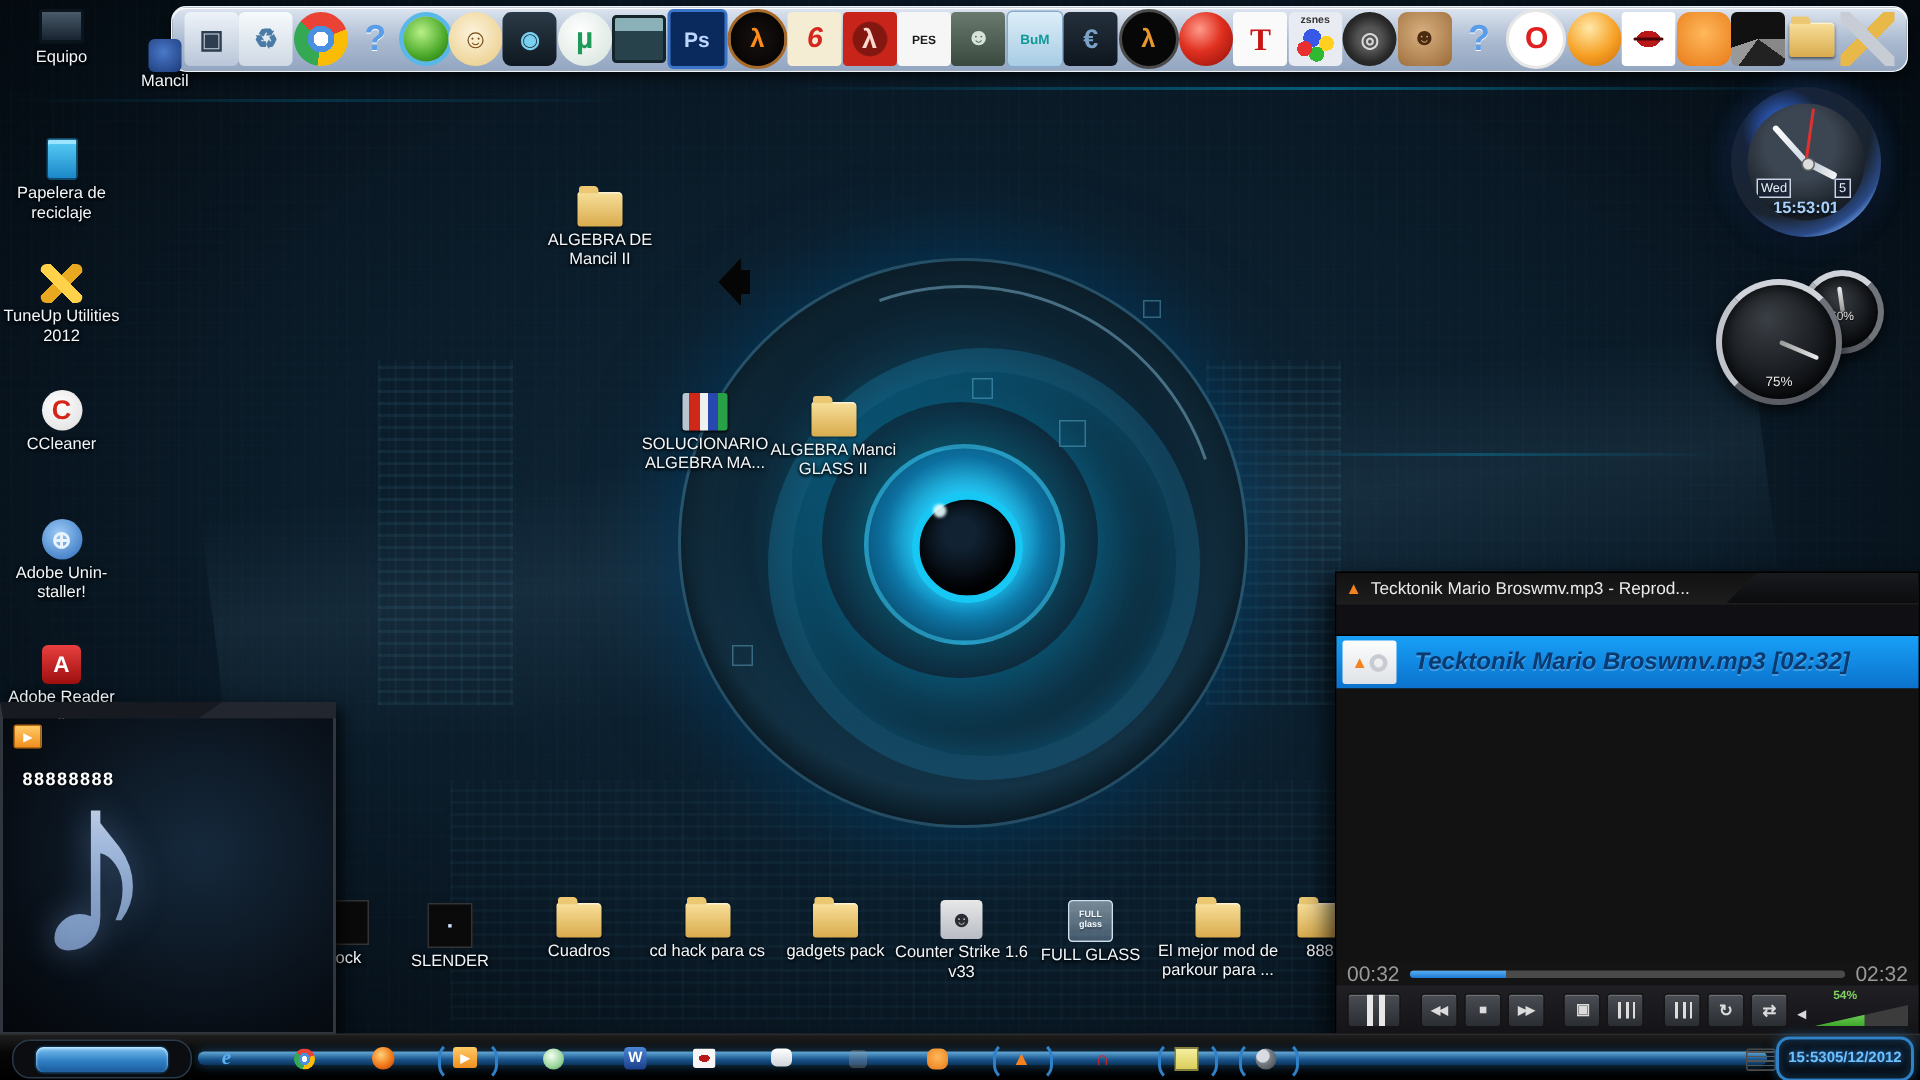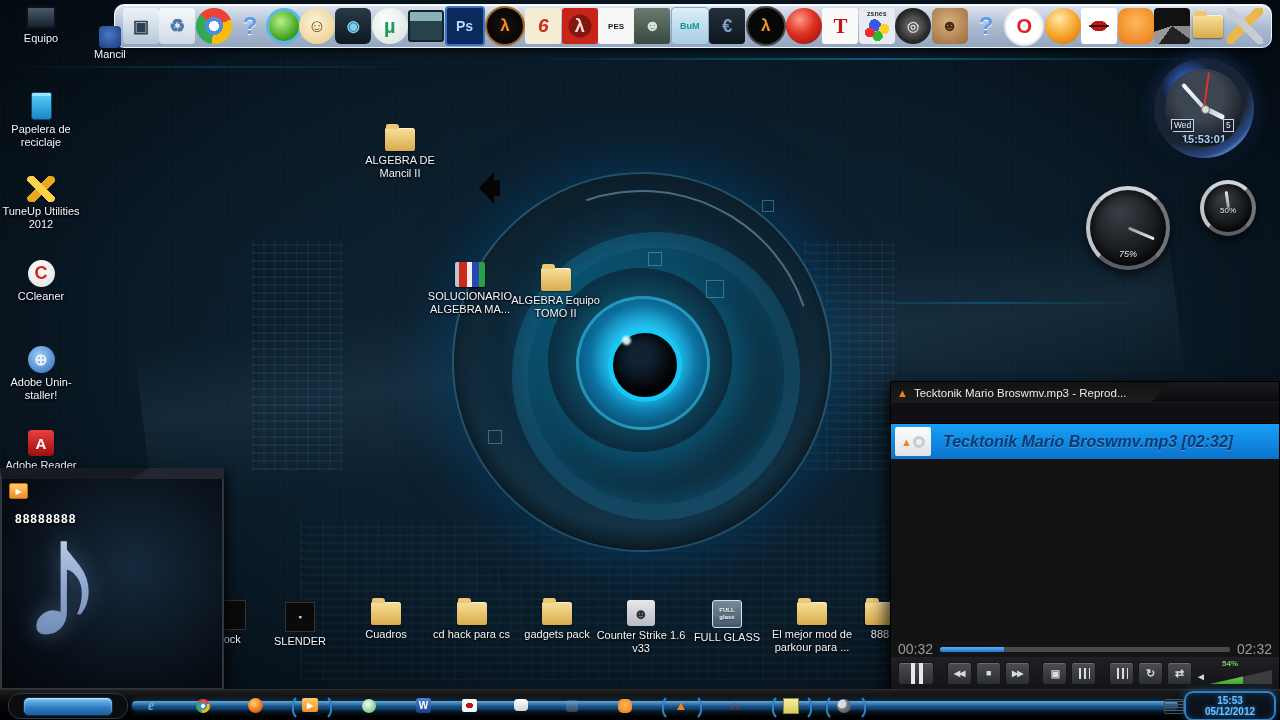--- a/index.html
+++ b/index.html
@@ -254,21 +254,21 @@
     background:radial-gradient(circle at 50% 40%, #ffb85a, #e87a18);}
   .t-vlc{color:#f5821f;font-size:13px;}
   .t-mag{color:#e02020;font-size:13px;}
   .t-note{width:14px;height:14px;top:8px;background:linear-gradient(#f6f0a0,#d8cc5a);border:1px solid #8a843a;}
   .t-key{width:14px;height:14px;top:9px;border-radius:50%;
     background:radial-gradient(circle at 35% 35%, #d8dce2 0 4px, #7a8088 5px, #3a3e44 100%);}
   .tbtn{position:absolute;right:96px;top:9px;width:18px;height:13px;border-radius:2px;cursor:pointer;
     background:linear-gradient(#dcdcdc,#8e8e8e);border:1px solid #4a4a4a;
     background-image:repeating-linear-gradient(0deg, transparent 0 2px, #555 2px 3px);}
   .tclock{position:absolute;right:4px;top:1px;width:88px;height:26px;border:2px solid #2f82c8;
-    border-radius:9px;background:linear-gradient(#0c1622,#081018);display:flex;flex-direction:column;
+    border-radius:9px;background:linear-gradient(#0c1622,#081018);display:flex;flex-direction:row;
     align-items:center;justify-content:center;line-height:1.15;cursor:default;
     box-shadow:0 0 8px rgba(40,140,220,.5), inset 0 0 6px rgba(40,140,220,.3);}
   .tclock span{color:#6ec0ff;font-size:10px;font-weight:bold;text-shadow:0 0 4px #2a8ae0;}
 
   .hidden-ico{position:absolute;left:94px;top:26px;z-index:3;display:flex;flex-direction:column;align-items:center;}
 </style>
 </head>
 <body>
 
 <div class="wall">
@@ -363,21 +363,21 @@
 <div class="dicon" style="left:352px;top:128px;width:96px;">
   <span class="fold"></span>
   <span class="lbl">ALGEBRA DE Mancil II</span>
 </div>
 <div class="dicon" style="left:420px;top:262px;width:100px;">
   <span class="rar"></span>
   <span class="lbl">SOLUCIONARIO ALGEBRA MA...</span>
 </div>
 <div class="dicon" style="left:508px;top:268px;width:95px;">
   <span class="fold"></span>
-  <span class="lbl">ALGEBRA Equipo TOMO II</span>
+  <span class="lbl">ALGEBRA Manci GLASS II</span>
 </div>
 
 <div class="spk"></div>
 
 <div class="dicon" style="left:196px;top:600px;width:70px;z-index:4;">
   <span class="ic ic-sl"></span>
   <span class="lbl">lock</span>
 </div>
 <div class="dicon" style="left:258px;top:602px;width:84px;">
   <span class="ic ic-sl">▪</span>
@@ -421,21 +421,21 @@
     <span class="cw-badge" style="left:6px;top:50px;">Wed</span>
     <span class="cw-badge" style="left:58px;top:50px;">5</span>
     <span class="cw-time">15:53:01</span>
   </div>
 </div>
 
 <div class="gauge" style="left:1200px;top:180px;width:48px;height:48px;">
   <div class="g-needle" style="height:17px;margin-left:-1.5px;transform:rotate(-8deg);"></div>
   <span class="g-lbl" style="top:22px;font-size:8px;">50%</span>
 </div>
-<div class="gauge" style="left:1086px;top:186px;width:76px;height:76px;font-style:italic;">
+<div class="gauge" style="left:1144px;top:186px;width:76px;height:76px;">
   <div class="g-needle" style="height:28px;margin-left:-1.5px;transform:rotate(113deg);"></div>
   <span class="g-lbl" style="bottom:7px;">75%</span>
 </div>
 
 <div class="vis">
   <div class="vis-tab"></div>
   <span class="vis-play">▶</span>
   <span class="vis-count">88888888</span>
   <span class="vis-note">♪</span>
 </div>

